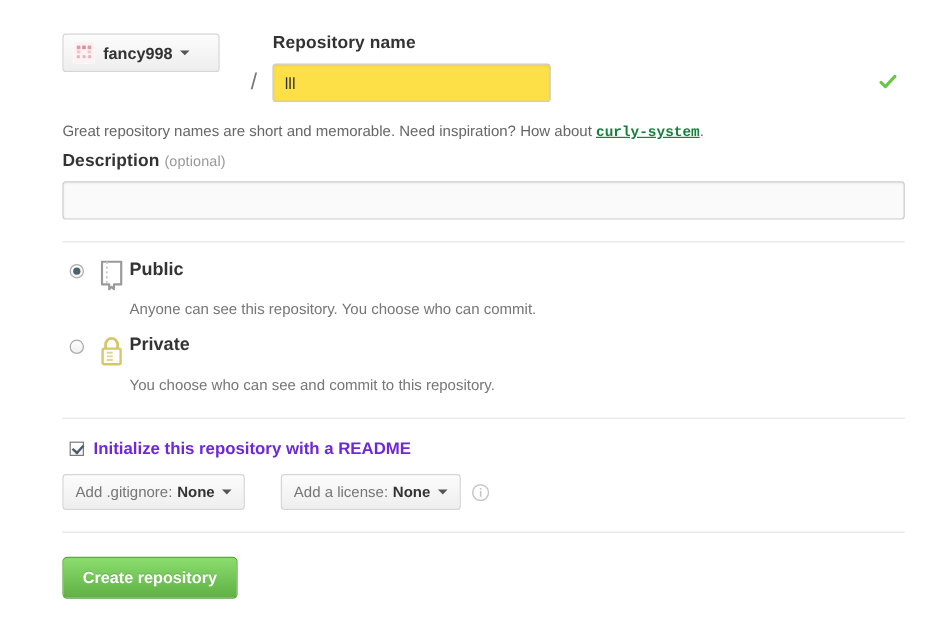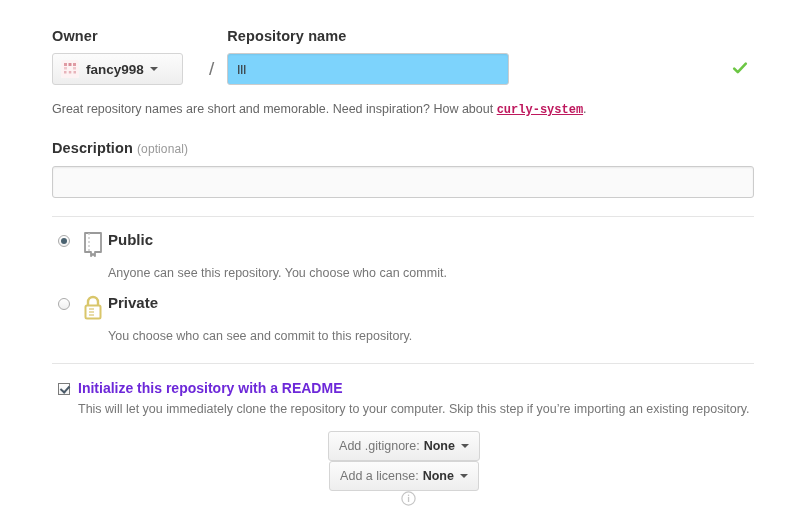--- a/index.html
+++ b/index.html
@@ -89,25 +89,25 @@
     font-size: 19px;
     color: #767676;
     line-height: 32px;
     margin: 0 7px;
     align-self: flex-end;
     height: 32px;
   }
 
   .repo-input-wrap { position: relative; }
   .repo-input {
-    width: 282px;
+    width: 232px;
     height: 32px;
     border: 1px solid #cccccc;
     border-radius: 3px;
-    background: #7dd3fc;
+    background: #fde047;
     box-shadow: inset 0 1px 2px rgba(0,0,0,.07);
     font-size: 13.5px;
     font-family: "Liberation Sans", sans-serif;
     color: #333;
     padding: 0 30px 0 9px;
     outline: none;
   }
   .valid-check {
     position: absolute;
     right: 8px;
@@ -118,26 +118,26 @@
 
   .hint {
     font-size: 12.5px;
     color: #666666;
     margin-top: 16px;
     line-height: 16px;
   }
   .hint .suggestion {
     font-family: "Liberation Mono", monospace;
     font-weight: bold;
-    color: #be185d;
+    color: #15803d;
     font-size: 12px;
   }
 
   
-  .desc-block { margin-top: 22px; }
+  .desc-block { margin-top: 8px; }
   .desc-input {
     display: block;
     width: 702px;
     height: 32px;
     border: 1px solid #cccccc;
     border-radius: 3px;
     background: #fafafa;
     box-shadow: inset 0 1px 2px rgba(0,0,0,.07);
     font-size: 13px;
     font-family: "Liberation Sans", sans-serif;
@@ -220,21 +220,21 @@
     line-height: 16px;
   }
   .readme-desc {
     font-size: 12.5px;
     color: #767676;
     line-height: 16px;
     margin: 5px 0 0 26px;
   }
 
   
-  .dd-row { display: flex; align-items: center; margin-top: 14px; flex-direction: column; }
+  .dd-row { display: flex; align-items: center; margin-top: 14px; }
   .dd-btn {
     display: flex;
     align-items: center;
     height: 30px;
     padding: 0 10px;
     background: linear-gradient(#fcfcfc, #eeeeee);
     border: 1px solid #d5d5d5;
     border-radius: 3px;
     font-size: 12.5px;
     color: #767676;
@@ -272,21 +272,20 @@
 </style>
 </head>
 <body>
 
 <div class="page">
   <div class="form-wrap">
 
     <div class="name-row">
 
       <div class="owner-col">
-        <div class="field-label">Owner</div>
         <div class="owner-btn">
           <span class="avatar">
             <svg width="18" height="18" viewBox="0 0 18 18" xmlns="http://www.w3.org/2000/svg">
               <rect width="18" height="18" fill="#fdf2f3"></rect>
               <rect x="3" y="3" width="3" height="3" fill="#e09aa3"></rect>
               <rect x="7.5" y="3" width="3" height="3" fill="#d98d98"></rect>
               <rect x="12" y="3" width="3" height="3" fill="#e09aa3"></rect>
               <rect x="3" y="7" width="3" height="2.5" fill="#f0c6cb"></rect>
               <rect x="12" y="7" width="3" height="2.5" fill="#f0c6cb"></rect>
               <rect x="3" y="11" width="2.5" height="2.5" fill="#e7b3ba"></rect>
@@ -362,21 +361,20 @@
       </div>
     </div>
 
     <hr class="rule">
 
     <div class="readme-block">
       <div class="readme-row">
         <span class="checkbox checked"></span>
         <span class="readme-title">Initialize this repository with a README</span>
       </div>
-      <div class="readme-desc">This will let you immediately clone the repository to your computer. Skip this step if you’re importing an existing repository.</div>
 
       <div class="dd-row">
         <div class="dd-btn">
           <span>Add .gitignore:</span>
           <span class="dd-value">None</span>
           <span class="caret"></span>
         </div>
 
         <div class="dd-gap"></div>
 

